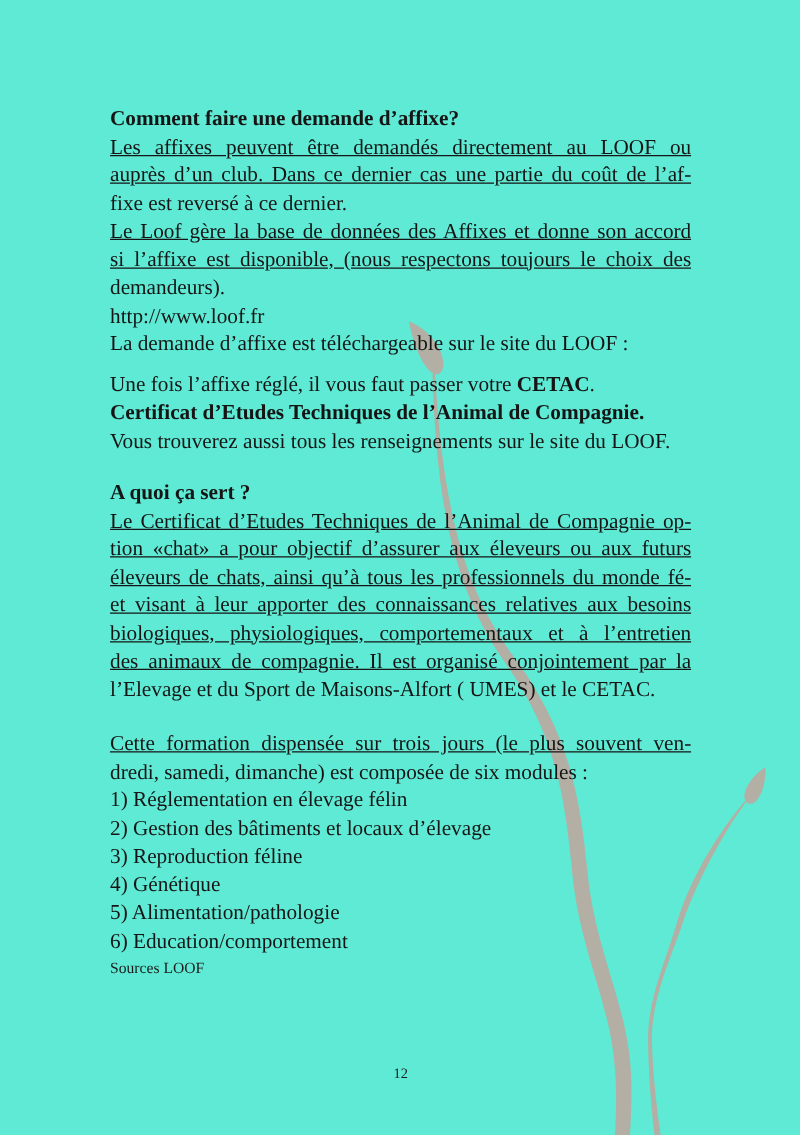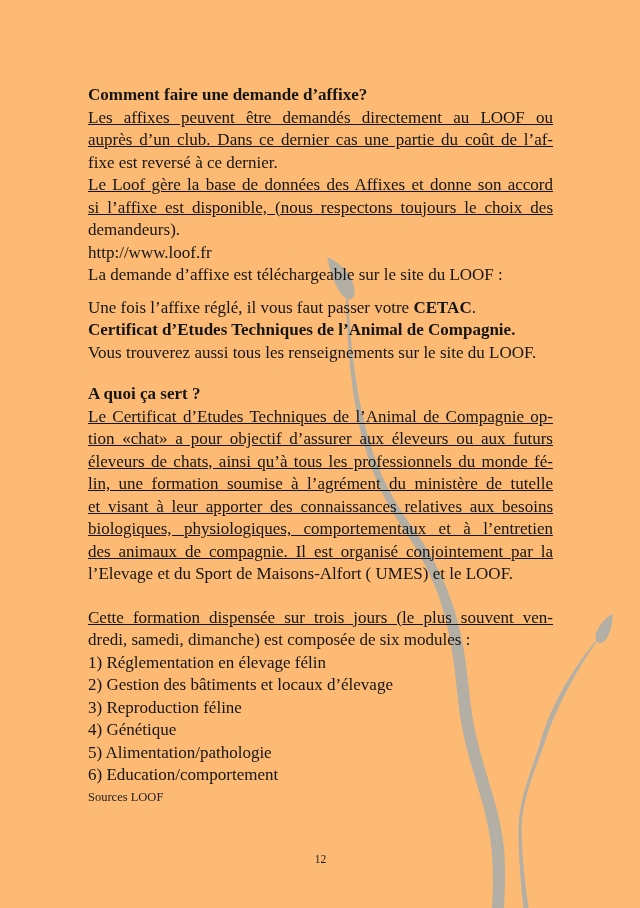--- a/index.html
+++ b/index.html
@@ -4,21 +4,21 @@
 <style>
   html, body {
     margin: 0;
     padding: 0;
     background: #ffffff;
   }
   .page {
     position: relative;
     width: 640px;
     height: 908px;
-    background: #fdba74;
+    background: #5eead4;
     overflow: hidden;
     font-family: "Liberation Serif", serif;
   }
   svg.decor {
     position: absolute;
     top: 0;
     left: 0;
     z-index: 1;
     pointer-events: none;
   }
@@ -111,25 +111,24 @@
           <div class="line"><span class="seg-b">Certificat d’Etudes Techniques de l’Animal de Compagnie.</span></div>
           <div class="line"><span>Vous trouverez aussi tous les renseignements sur le site du LOOF.</span></div>
         </div>
         <div class="block heading">
           <div class="line"><span>A quoi ça sert ?</span></div>
         </div>
         <div class="block para">
           <div class="line j"><span>Le Certificat d’Etudes Techniques de l’Animal de Compagnie op-</span></div>
           <div class="line j"><span>tion «chat» a pour objectif d’assurer aux éleveurs ou aux futurs</span></div>
           <div class="line j"><span>éleveurs de chats, ainsi qu’à tous les professionnels du monde fé-</span></div>
-          <div class="line j"><span>lin, une formation soumise à l’agrément du ministère de tutelle</span></div>
           <div class="line j"><span>et visant à leur apporter des connaissances relatives aux besoins</span></div>
           <div class="line j"><span>biologiques, physiologiques, comportementaux et à l’entretien</span></div>
           <div class="line j"><span>des animaux de compagnie. Il est organisé conjointement par la</span></div>
-          <div class="line"><span>l’Elevage et du Sport de Maisons-Alfort ( UMES) et le LOOF.</span></div>
+          <div class="line"><span>l’Elevage et du Sport de Maisons-Alfort ( UMES) et le CETAC.</span></div>
         </div>
         <div class="block para">
           <div class="line j"><span>Cette formation dispensée sur trois jours (le plus souvent ven-</span></div>
           <div class="line"><span>dredi, samedi, dimanche) est composée de six modules :</span></div>
           <div class="line"><span>1) Réglementation en élevage félin</span></div>
           <div class="line"><span>2) Gestion des bâtiments et locaux d’élevage</span></div>
           <div class="line"><span>3) Reproduction féline</span></div>
           <div class="line"><span>4) Génétique</span></div>
           <div class="line"><span>5) Alimentation/pathologie</span></div>
           <div class="line"><span>6) Education/comportement</span></div>

